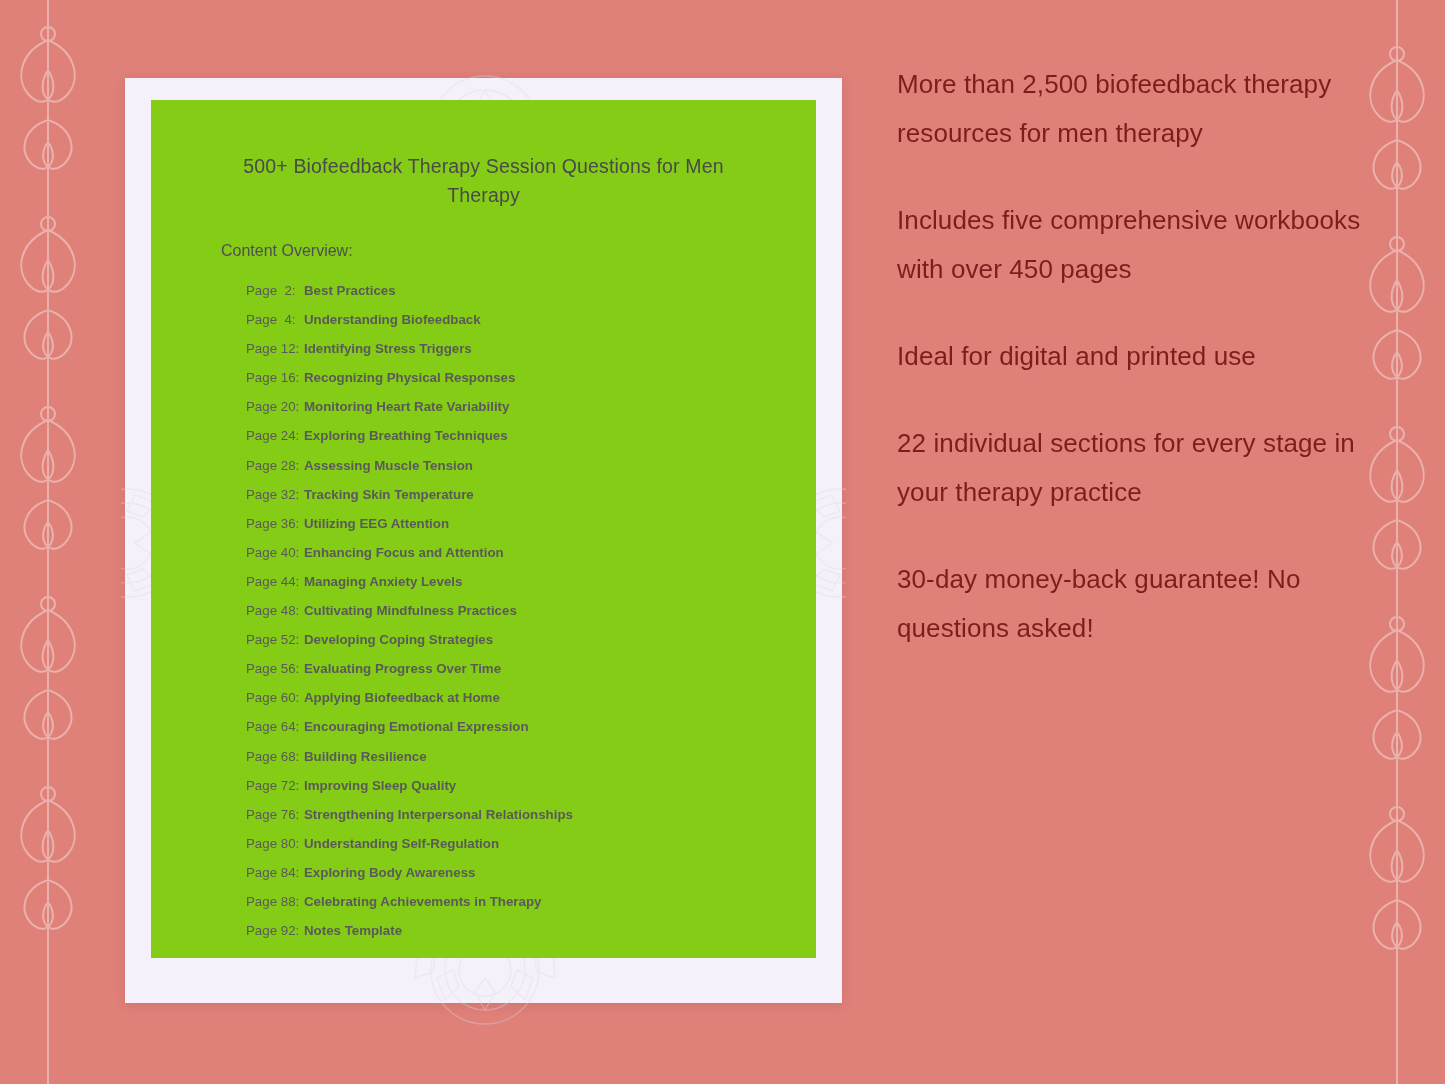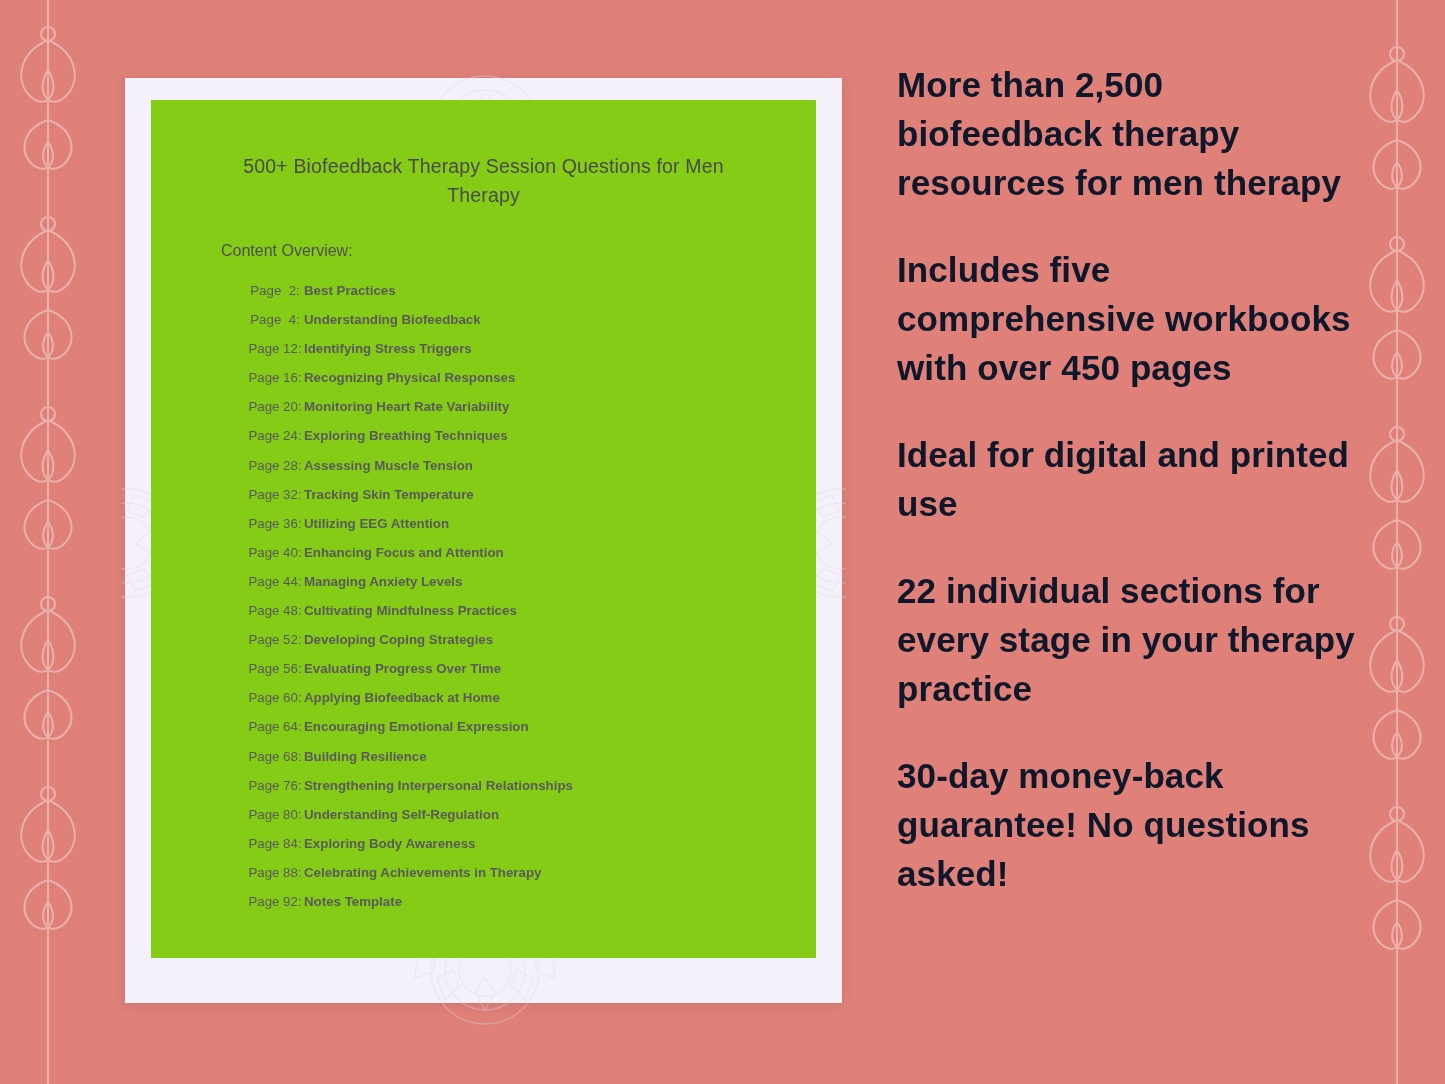--- a/index.html
+++ b/index.html
@@ -82,40 +82,40 @@
   .toc li {
     display: flex;
     font-size: 13.3px;
     color: #5a5a5a;
     line-height: 29.1px;
     padding-left: 95px;
   }
   .toc .pg {
     width: 58px;
     flex: 0 0 58px;
-    text-align: center;
+    text-align: left;
     white-space: pre;
   }
   .toc .tl {
     flex: 1 1 auto;
     font-weight: bold;
   }
 
   
   .bullets {
     position: absolute;
     left: 897px;
     top: 60px;
     width: 470px;
   }
   .bullet {
-    color: #0f172a;
-    font-size: 35px;
+    color: #7f1d1d;
+    font-size: 26px;
     line-height: 49px;
-    font-weight: 700;
+    font-weight: 400;
     margin-bottom: 38px;
     letter-spacing: 0.1px;
   }
 </style>
 </head>
 <body>
 
 <div class="page">
 
   <div class="floral left">
@@ -328,20 +328,24 @@
           </li>
         <li>
             <span class="pg">Page 64:</span>
             <span class="tl">Encouraging Emotional Expression</span>
           </li>
         <li>
             <span class="pg">Page 68:</span>
             <span class="tl">Building Resilience</span>
           </li>
         <li>
+            <span class="pg">Page 72:</span>
+            <span class="tl">Improving Sleep Quality</span>
+          </li>
+        <li>
             <span class="pg">Page 76:</span>
             <span class="tl">Strengthening Interpersonal Relationships</span>
           </li>
         <li>
             <span class="pg">Page 80:</span>
             <span class="tl">Understanding Self-Regulation</span>
           </li>
         <li>
             <span class="pg">Page 84:</span>
             <span class="tl">Exploring Body Awareness</span>

